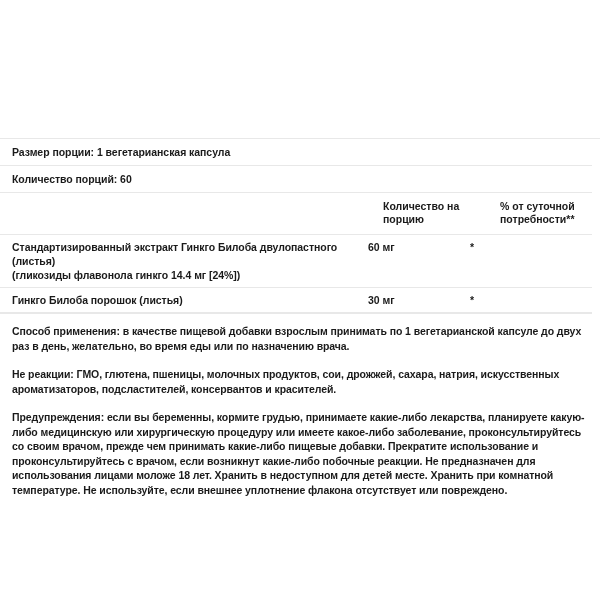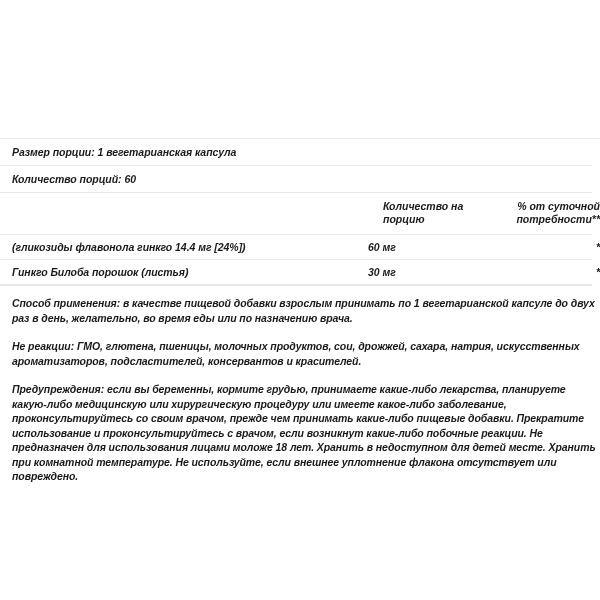--- a/index.html
+++ b/index.html
@@ -13,21 +13,20 @@
     font-family: "Liberation Sans", "DejaVu Sans", sans-serif;
     color: #1a1a1a;
     -webkit-font-smoothing: antialiased;
   }
 
   .panel {
     position: absolute;
     left: 0;
     top: 138px;
     width: 600px;
-    font-style: italic;
   }
 
   .rule {
     height: 1px;
     background: #e8e8e8;
     margin: 0;
     width: 592px;
   }
   .rule-full {
     height: 1px;
@@ -56,21 +55,20 @@
     flex: 0 0 102px;
     font-size: 10.5px;
     font-weight: bold;
     line-height: 14px;
   }
   .row .cell-dv {
     flex: 1 1 auto;
     font-size: 10.5px;
     font-weight: bold;
     line-height: 14px;
-    text-align: right;
   }
 
   .serving-line {
     padding: 6px 0 6px 12px;
     font-size: 10.5px;
     font-weight: bold;
     line-height: 14px;
     letter-spacing: -0.05px;
   }
 
@@ -137,20 +135,21 @@
   <div class="row header-row">
     <div class="cell-name"></div>
     <div class="cell-amount">Количество на порцию</div>
     <div class="cell-dv">% от суточной потребности**</div>
   </div>
 
   <div class="rule"></div>
 
   <div class="row">
     <div class="cell-name">
+      <div>Стандартизированный экстракт Гинкго Билоба двулопастного (листья)</div>
       <div>(гликозиды флавонола гинкго 14.4 мг [24%])</div>
     </div>
     <div class="cell-amount mg-val">60 мг</div>
     <div class="cell-dv star">*</div>
   </div>
 
   <div class="rule"></div>
 
   <div class="row">
     <div class="cell-name">

